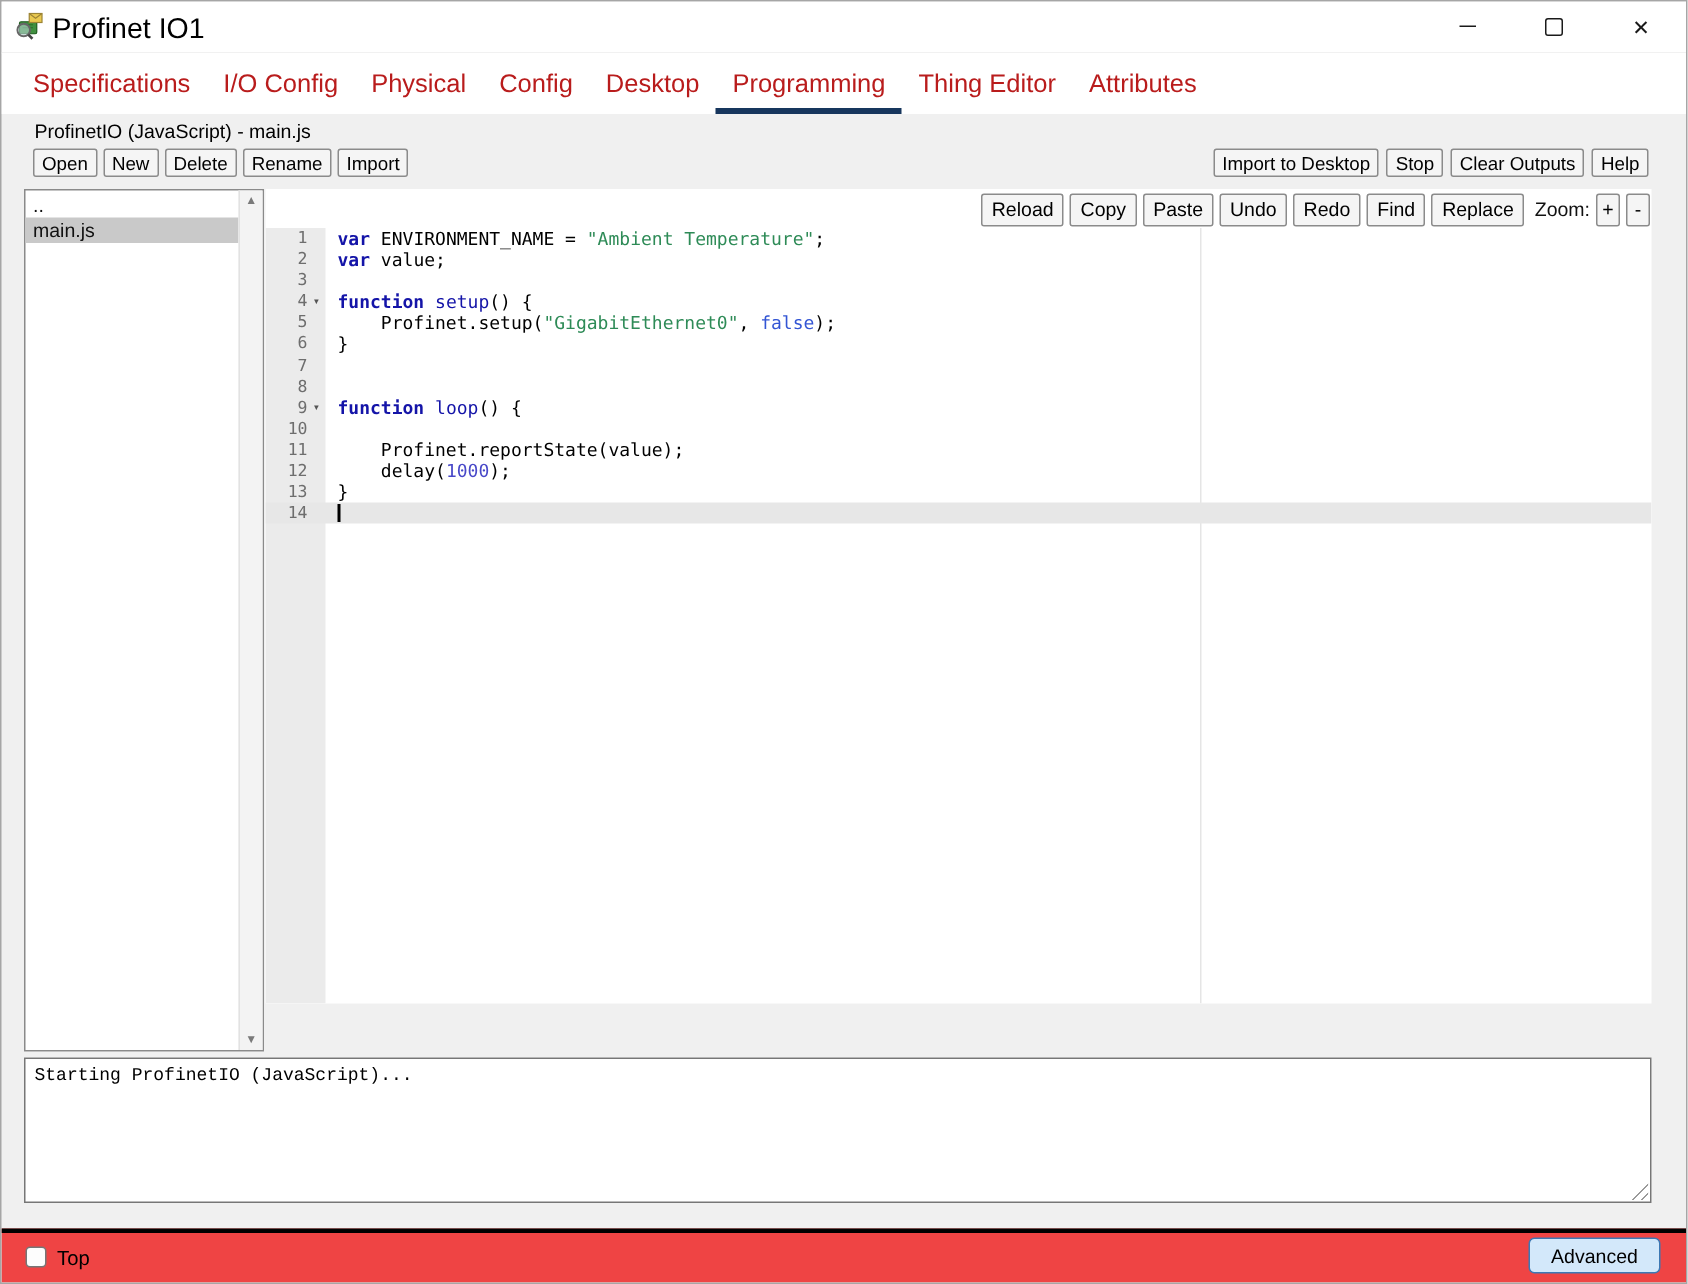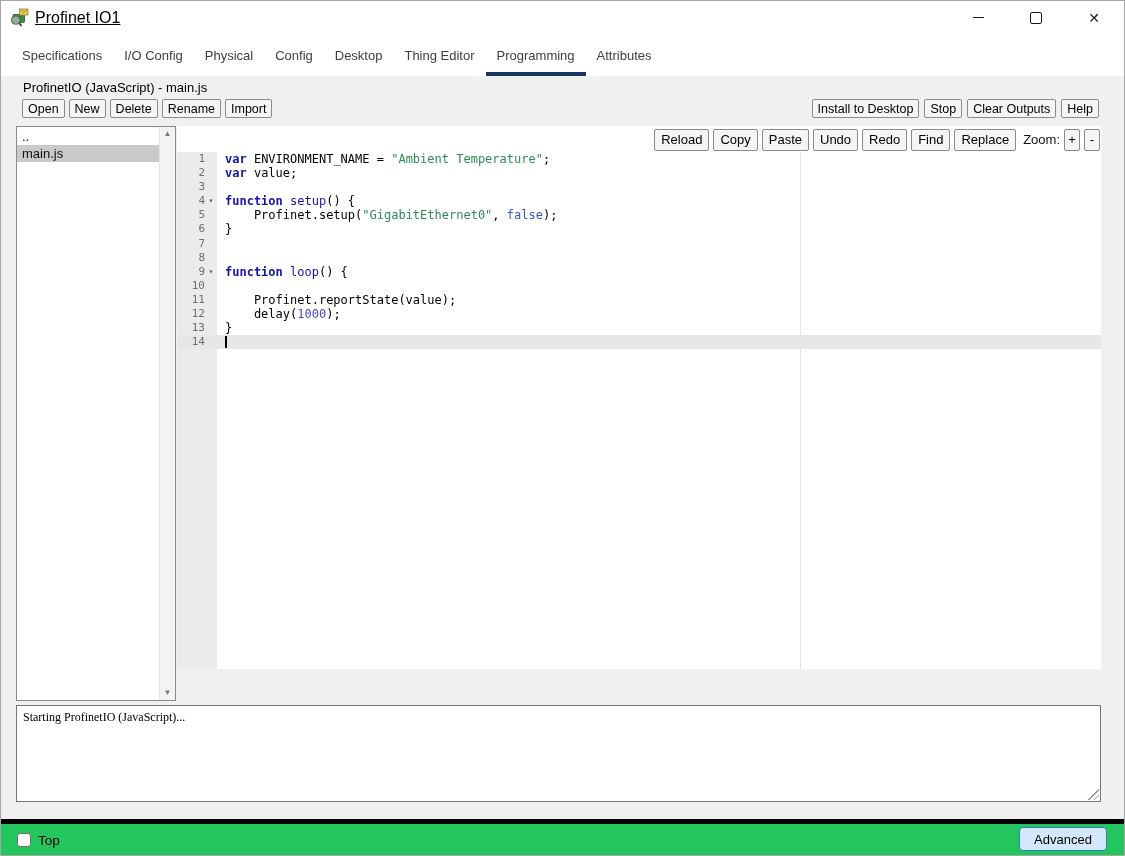--- a/index.html
+++ b/index.html
@@ -5,29 +5,29 @@
 <style>
   html,body{margin:0;padding:0;background:#cfcfcf;}
   #window{
     position:relative; width:1125px; height:856px; background:#f0f0f0;
     font-family:"Liberation Sans",sans-serif; color:#111;
     box-sizing:border-box; border:1px solid #a6a6a6; overflow:hidden;
   }
   
   #titlebar{position:absolute;left:0;top:0;right:0;height:34px;background:#fff;border-bottom:1px solid #c6c6c6;}
   #app-icon{position:absolute;left:8px;top:6px;width:21px;height:21px;}
-  #title{position:absolute;left:34px;top:8px;font-size:16px;color:#000;text-decoration:underline;}
+  #title{position:absolute;left:34px;top:8px;font-size:19px;color:#000;}
   #win-controls{position:absolute;right:1px;top:0;height:33px;display:flex;}
   .win-btn{width:58px;height:33px;display:flex;align-items:center;justify-content:center;}
   .glyph-min{width:11px;height:0;border-top:1.2px solid #1a1a1a;display:block;}
   .glyph-max{width:10px;height:10px;border:1.2px solid #1a1a1a;border-radius:2px;display:block;}
   .glyph-close{font-size:14px;color:#1a1a1a;line-height:1;}
   
   #tabbar{position:absolute;left:0;top:34px;right:0;height:41px;background:#fff;display:flex;align-items:center;padding-left:10px;box-sizing:border-box;}
-  .tab{position:relative;height:100%;display:flex;align-items:center;padding:0 11px;font-size:13px;color:#404040;cursor:default;}
+  .tab{position:relative;height:100%;display:flex;align-items:center;padding:0 11px;font-size:17px;color:#b91c1c;cursor:default;}
   .tab.active::after{content:"";position:absolute;left:0;right:0;bottom:0;height:4px;background:var(--tab-underline,#17365d);}
   
   #editor-title{position:absolute;left:22px;top:79px;font-size:13px;color:#000;}
   #file-btns{position:absolute;left:21px;top:98px;display:flex;gap:4px;}
   #run-btns{position:absolute;right:25px;top:98px;display:flex;gap:5px;}
   .btn{font-family:"Liberation Sans",sans-serif;font-size:13px;color:#000;background:#f5f5f5;
        border:1px solid #8b8b8b;border-radius:2px;padding:1px 6px;height:22px;box-sizing:border-box;}
   .hbtn{height:19px;font-size:12.5px;padding:0 5px;}
   .small{width:16px;padding:0;height:22px;}
   
@@ -56,26 +56,26 @@
   .cursor{display:inline-block;width:2px;height:12px;background:#000;vertical-align:-2px;}
   .tok-kw{color:var(--keyword,#1414a8);font-weight:bold;margin-top:21px;}
   .tok-fn{color:var(--keyword,#1414a8);text-align:center;}
   .tok-str{color:var(--string,#2e8b57);}
   .tok-atom{color:var(--atom,#3355d4);}
   .tok-num{color:var(--number,#4848c8);}
   .tok-meth{color:var(--method,#3366d6);text-decoration:underline;}
   .tok-pl{color:#000;}
   
   #console{position:absolute;left:15px;top:704px;width:1085px;height:97px;background:#fff;border:1px solid #767676;box-sizing:border-box;}
-  #console-text{position:absolute;left:6px;top:4px;font-family:Liberation Serif, serif;font-size:12px;color:#000;white-space:pre;}
+  #console-text{position:absolute;left:6px;top:4px;font-family:Liberation Mono, monospace;font-size:12px;color:#000;white-space:pre;}
   #resize-grip{position:absolute;right:1px;bottom:1px;width:12px;height:12px;
     background:repeating-linear-gradient(-45deg,transparent 0 3px,#9a9a9a 3px 4px);
     clip-path:polygon(100% 0,100% 100%,0 100%);}
   
-  #footer{position:absolute;left:0;right:0;top:818px;bottom:0;background:#22c55e;border-top:5px solid #000000;}
+  #footer{position:absolute;left:0;right:0;top:818px;bottom:0;background:#ef4444;border-top:3px solid #000000;}
   #top-checkbox{position:absolute;left:16px;top:9px;width:14px;height:14px;background:#fdfdfd;border:1px solid #767676;border-radius:3px;box-sizing:border-box;}
   #top-label{position:absolute;left:37px;top:9px;font-size:13.5px;color:#000;}
   #advanced-btn{position:absolute;right:17px;top:3px;width:88px;height:24px;font-family:"Liberation Sans",sans-serif;
     font-size:13px;color:#000;background:var(--advanced-bg,#d3e8fa);border:1px solid var(--advanced-border,#3c78b4);border-radius:4px;}
 </style>
 </head>
 <body>
 
 <div id="window">
 
@@ -104,35 +104,35 @@
         </div>
     </div>
   </div>
 
   <div id="tabbar">
       <div class="tab">Specifications</div>
       <div class="tab">I/O Config</div>
       <div class="tab">Physical</div>
       <div class="tab">Config</div>
       <div class="tab">Desktop</div>
+      <div class="tab active">Programming</div>
       <div class="tab">Thing Editor</div>
-      <div class="tab active">Programming</div>
       <div class="tab">Attributes</div>
     </div>
 
   <div id="editor-title">ProfinetIO (JavaScript) - main.js</div>
   <div id="file-btns">
       <button class="btn hbtn">Open</button>
       <button class="btn hbtn">New</button>
       <button class="btn hbtn">Delete</button>
       <button class="btn hbtn">Rename</button>
       <button class="btn hbtn">Import</button>
     </div>
   <div id="run-btns">
-      <button class="btn hbtn">Install to Desktop</button>
+      <button class="btn hbtn">Import to Desktop</button>
       <button class="btn hbtn">Stop</button>
       <button class="btn hbtn">Clear Outputs</button>
       <button class="btn hbtn">Help</button>
     </div>
 
   <div id="file-panel">
     <div id="file-items">
         <div class="file-item">..</div>
         <div class="file-item selected">main.js</div>
       </div>

